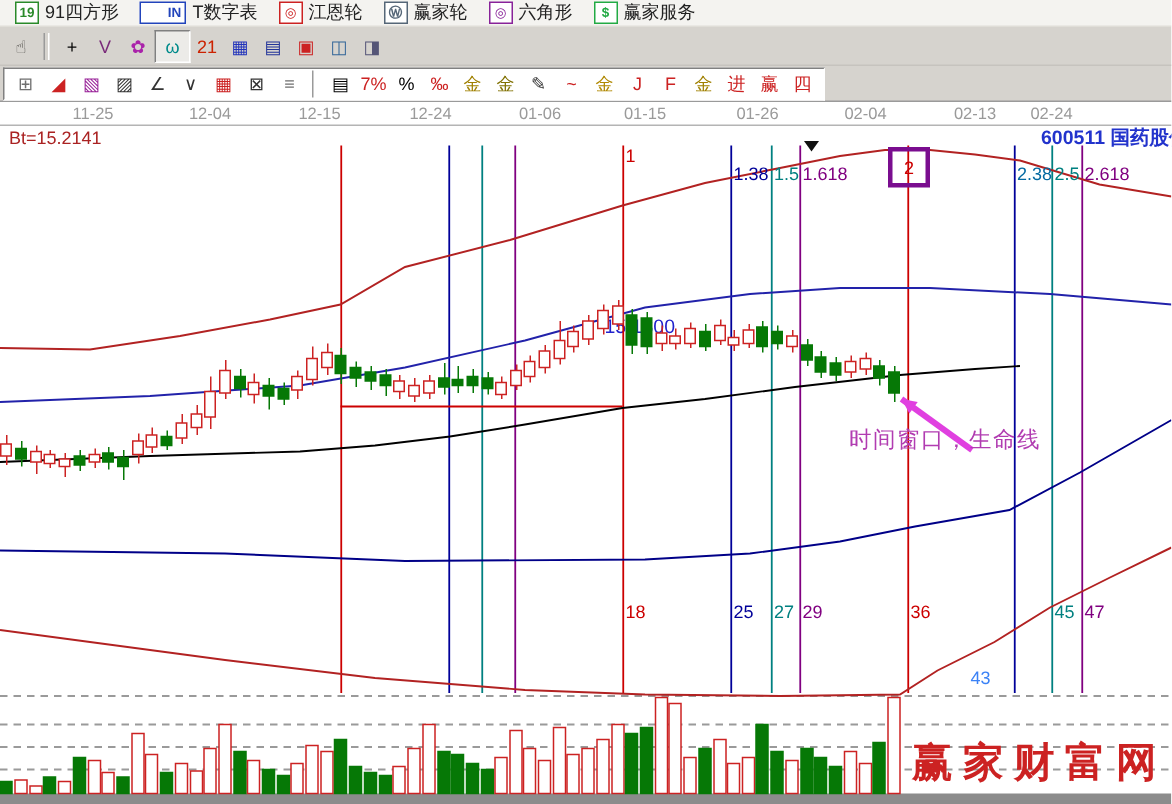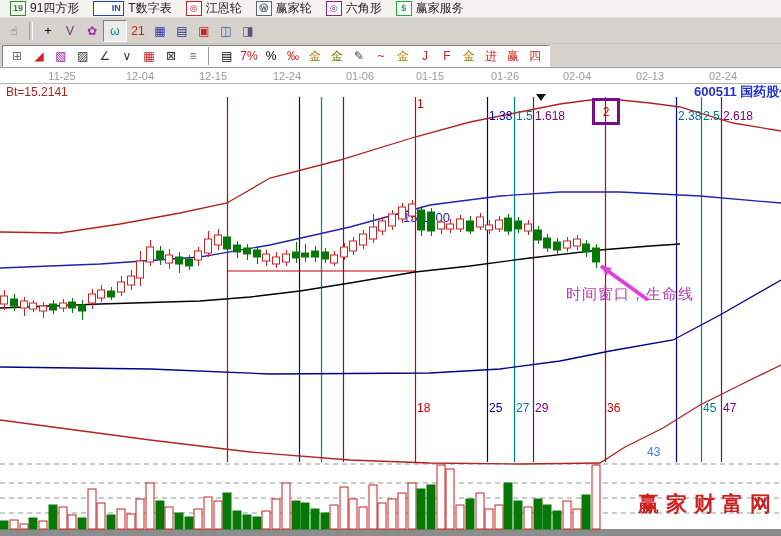--- a/index.html
+++ b/index.html
@@ -36,21 +36,21 @@
   #price-label{left:403px;top:127px;font-size:13px;color:#2222cc;z-index:1;}
   .fib-label{top:26px;font-size:12px;z-index:3;}
   .cnt-label{top:318px;font-size:12px;z-index:3;}
   .one-label{top:14px;font-size:12px;z-index:3;}
   #cycle-box{position:absolute;left:592px;top:14px;width:22px;height:21px;border:3px solid #7a0d8f;
              z-index:3;display:flex;align-items:center;justify-content:center;font-size:12px;color:#cc0000;}
   #marker-triangle{position:absolute;left:536px;top:10px;width:0;height:0;z-index:3;
              border-left:5px solid transparent;border-right:5px solid transparent;border-top:7px solid #111;}
   #annot1{left:566px;top:202px;font-size:15px;color:#b13cb1;z-index:3;letter-spacing:1px;}
   #annot2{left:560px;top:224px;font-size:15px;color:#b13cb1;z-index:3;letter-spacing:1px;}
-  #watermark{position:absolute;right:3px;top:406px;font-size:21px;color:#cc2222;z-index:3;
+  #watermark{position:absolute;right:3px;top:406px;font-size:27px;color:#cc2222;z-index:3;
              font-family:Liberation Serif, serif;font-weight:bold;letter-spacing:7px;text-align:right;}
 </style>
 </head>
 <body>
 
 <div id="menubar">
     <div class="menu-item">
       <span class="menu-ico" style="color: rgb(42, 138, 42); border-color: rgb(42, 138, 42);">19</span>
       <span>91四方形</span>
     </div>
@@ -121,21 +121,21 @@
 <div id="dateheader">
     <span class="date-label" style="left: 62px;">11-25</span>
     <span class="date-label" style="left: 140px;">12-04</span>
     <span class="date-label" style="left: 213px;">12-15</span>
     <span class="date-label" style="left: 287px;">12-24</span>
     <span class="date-label" style="left: 360px;">01-06</span>
     <span class="date-label" style="left: 430px;">01-15</span>
     <span class="date-label" style="left: 505px;">01-26</span>
     <span class="date-label" style="left: 577px;">02-04</span>
     <span class="date-label" style="left: 650px;">02-13</span>
-    <span class="date-label" style="left: 723px;">02-24</span>
+    <span class="date-label" style="left: 701px;">02-24</span>
   </div>
 
 <div id="chart">
   <div class="lbl" id="bt-label">Bt=15.2141</div>
   <div class="lbl" id="symbol-label">600511 国药股份</div>
   <div class="lbl" id="price-label">15.1800</div>
   <div id="cycle-box">
       <span>2</span>
     </div>
   <div id="marker-triangle"></div>

